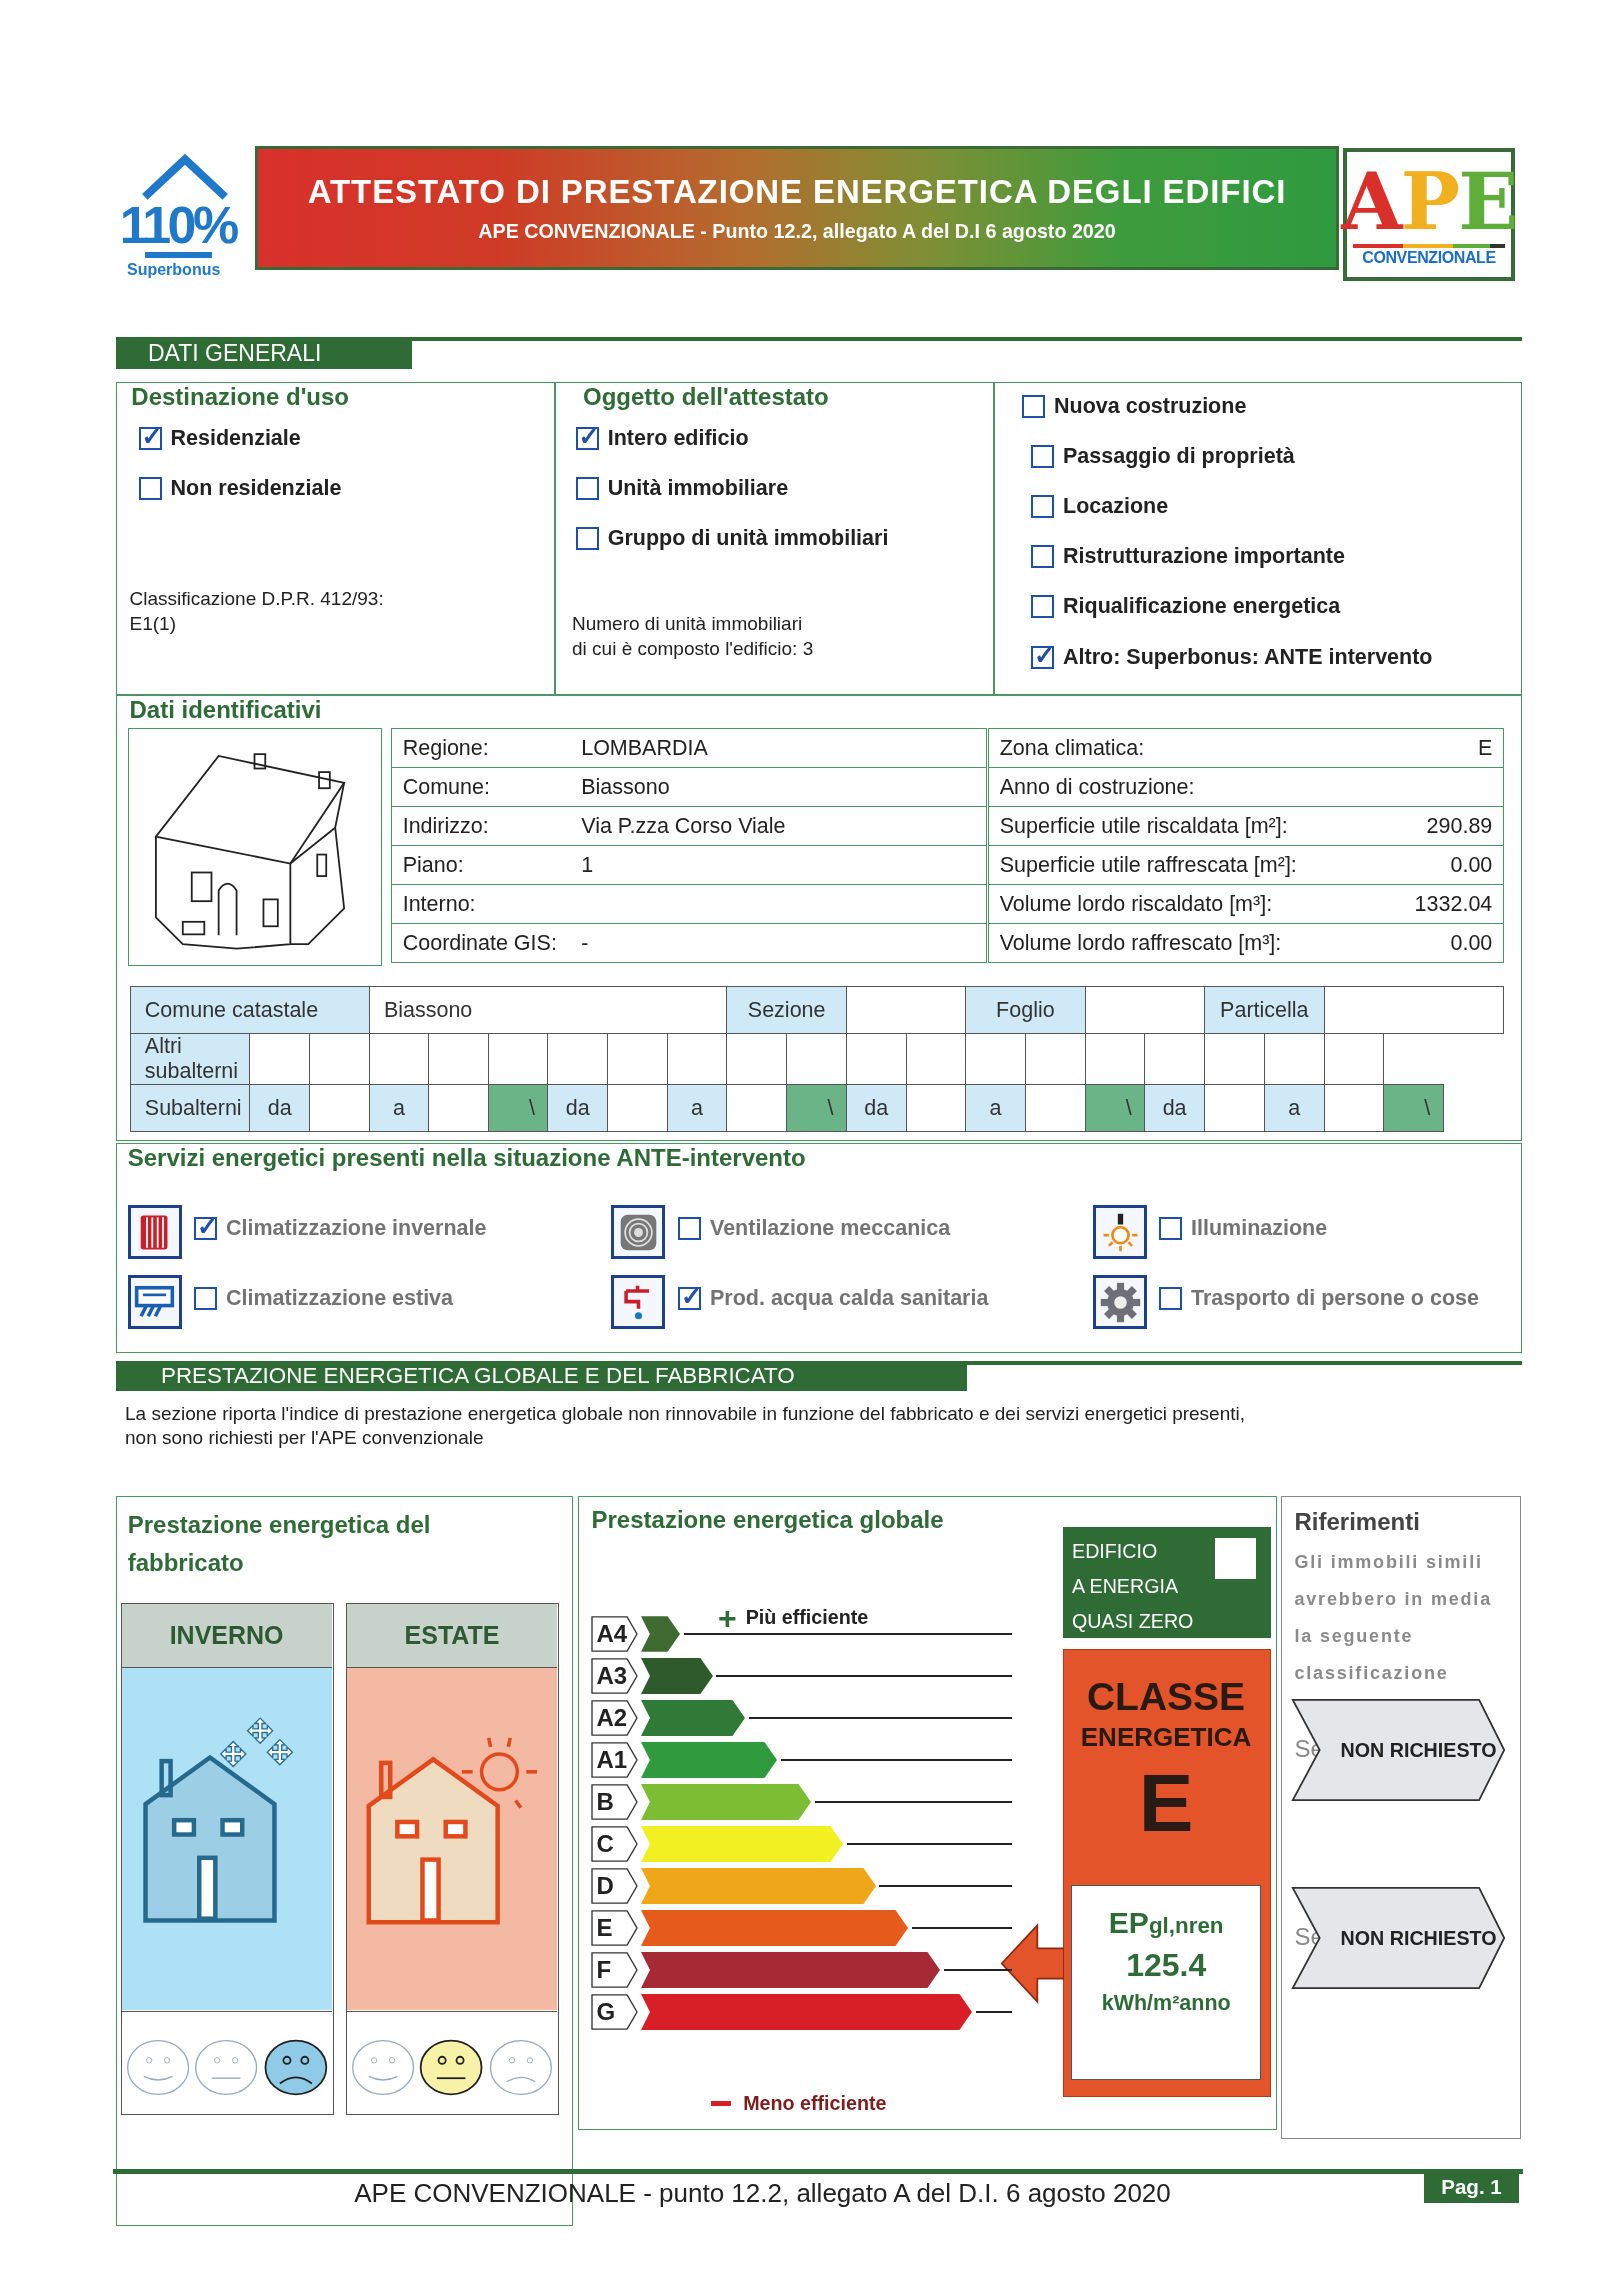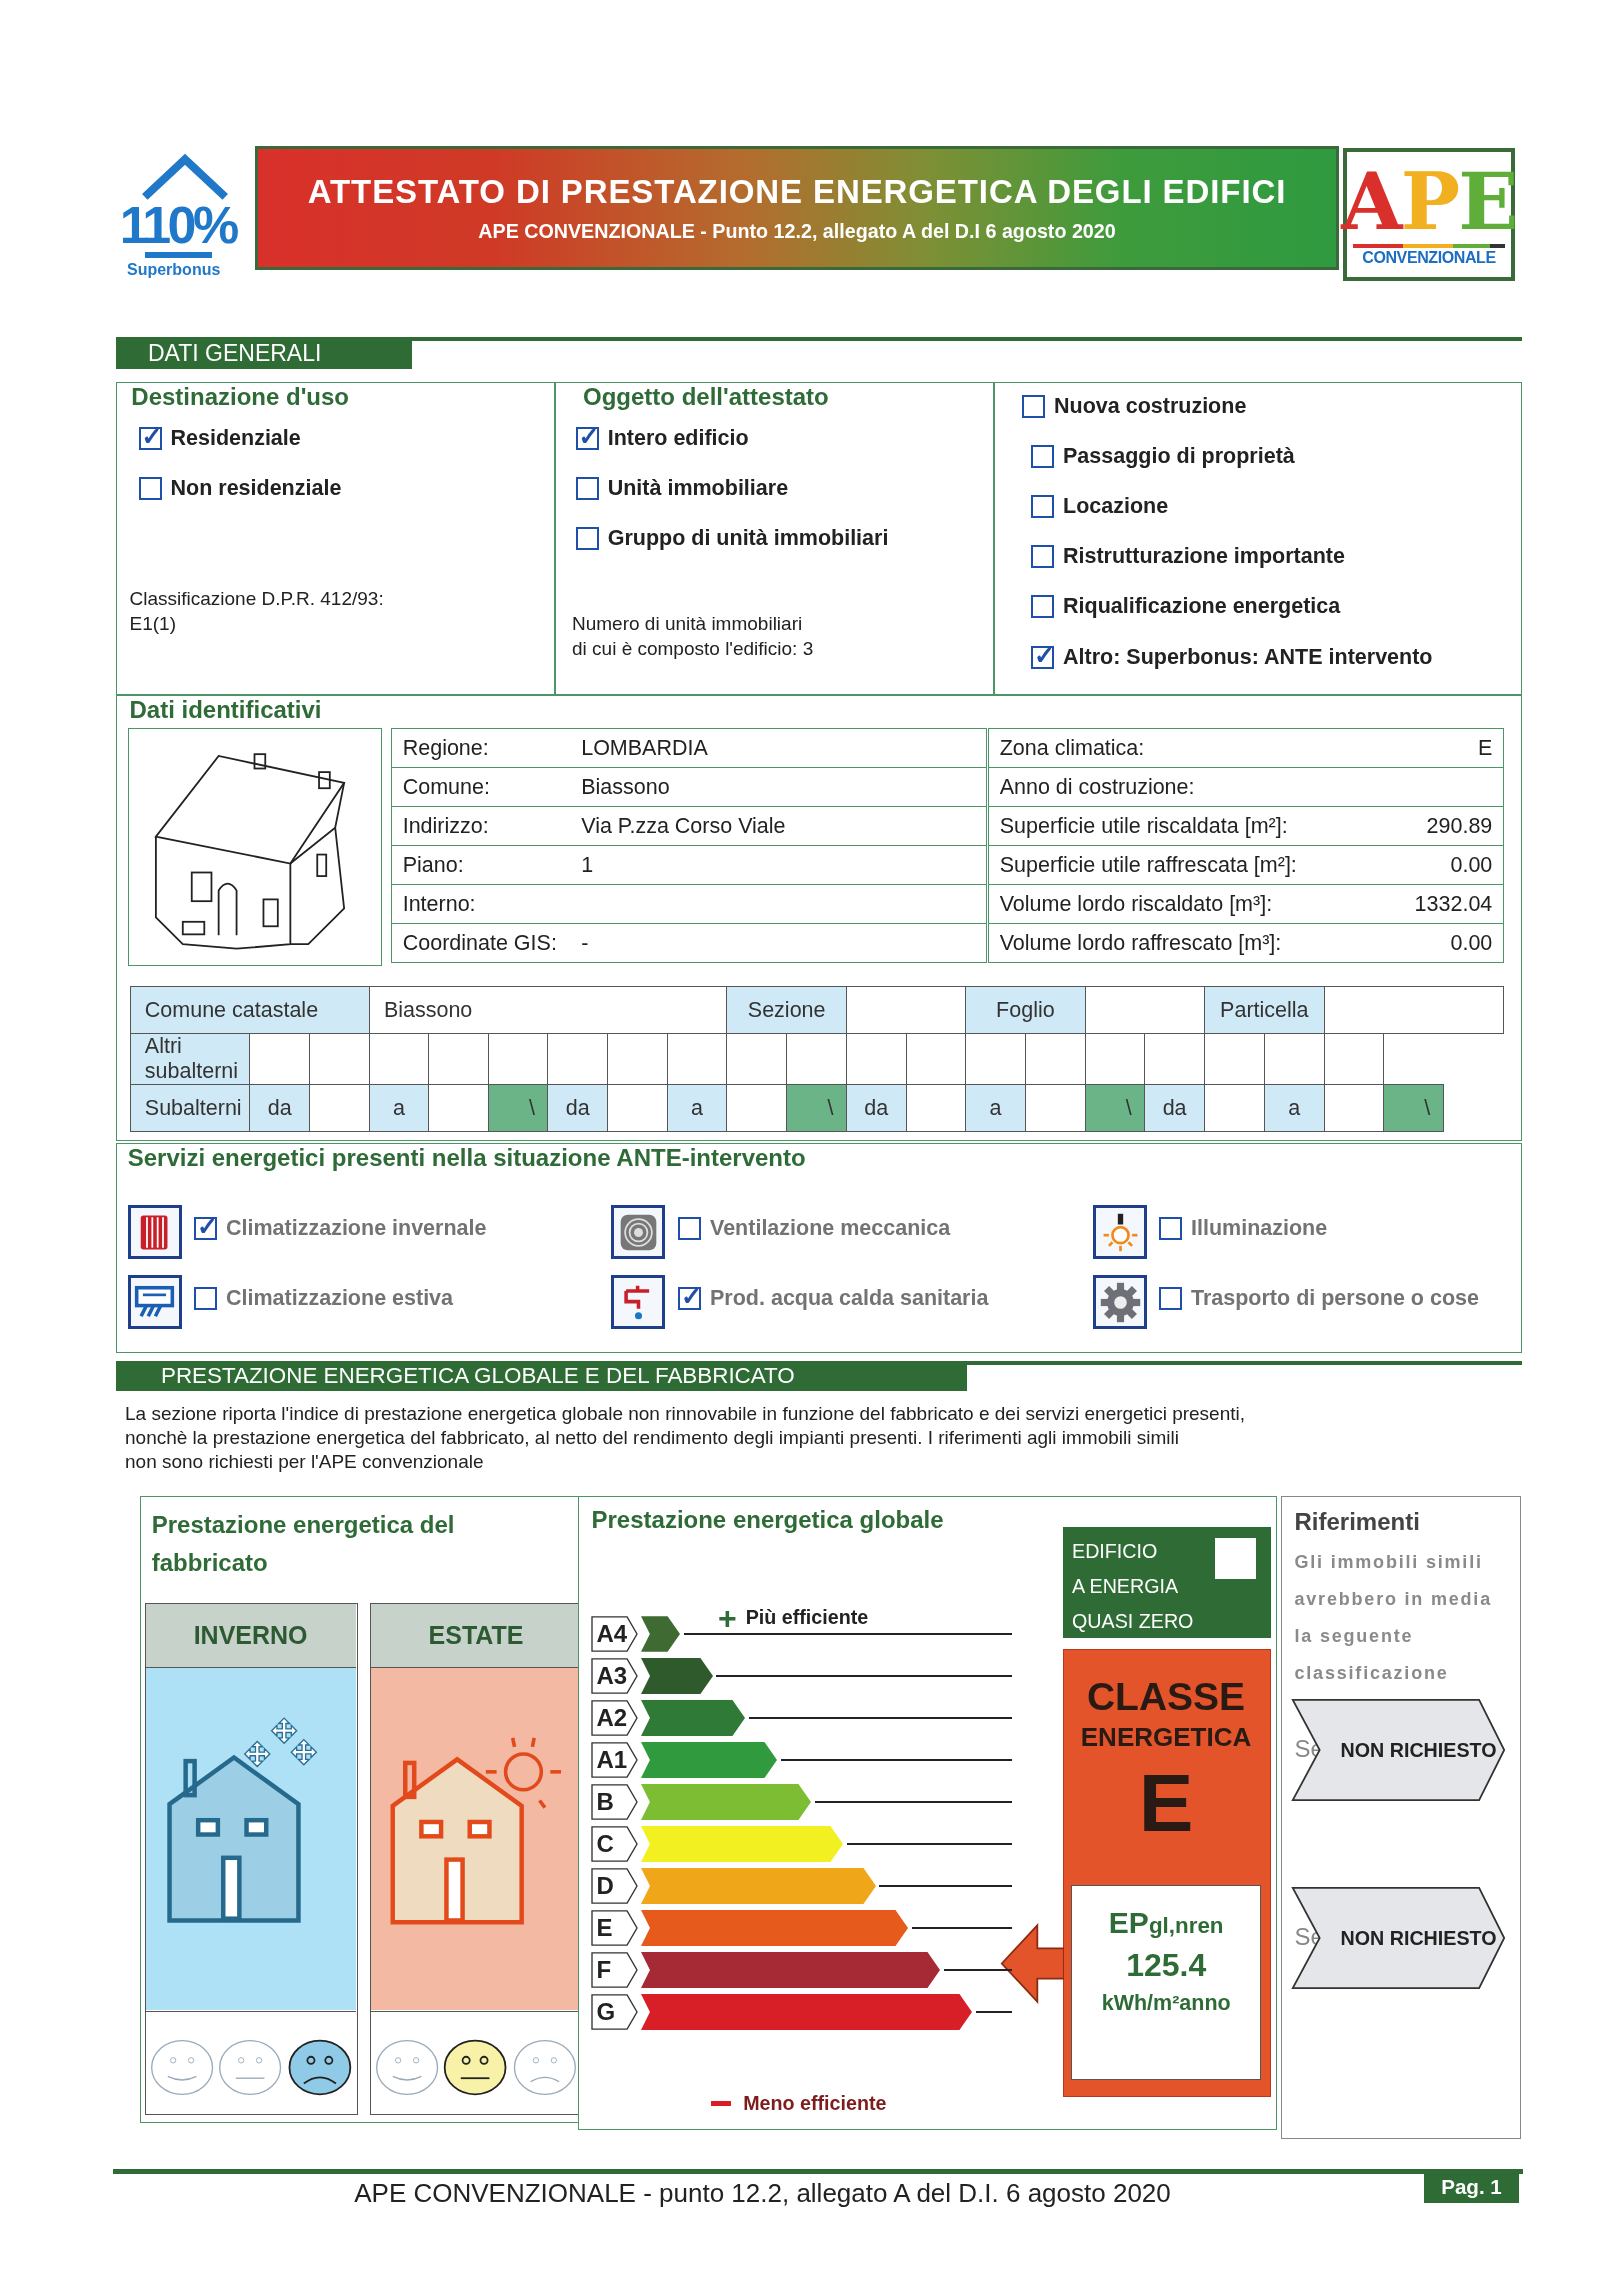--- a/index.html
+++ b/index.html
@@ -374,25 +374,24 @@
   <div class="srv-lbl" style="left:1042px;top:142px;">
       <span class="cb"></span>
       <span>Trasporto di persone o cose</span>
     </div>
 </div>
 
 <div class="abs sec-line" style="left:116px;top:1361px;width:1406px;"></div>
 <div class="abs sec-head" style="left:116px;top:1361px;width:851px;height:30px;font-size:22.4px;padding-left:45px;">PRESTAZIONE ENERGETICA GLOBALE E DEL FABBRICATO</div>
 <div class="abs" style="left:125px;top:1402px;font-size:19px;line-height:24px;color:#222;">
   <div>La sezione riporta l'indice di prestazione energetica globale non rinnovabile in funzione del fabbricato  e  dei  servizi  energetici  presenti,</div>
-  <div>nonchè la prestazione energetica del fabbricato, al netto del rendimento degli impianti presenti. I riferimenti agli immobili simili</div>
   <div>non sono richiesti per l'APE convenzionale</div>
 </div>
 
-<div class="box" style="left:116px;top:1496px;width:457px;height:627px;margin-left:24px;">
+<div class="box" style="left:116px;top:1496px;width:457px;height:730px;">
   <div class="abs box-title" style="left:10.7px;top:9px;line-height:38px;">
     <div>Prestazione energetica del</div>
     <div>fabbricato</div>
   </div>
 
   <div class="abs" style="left:3.6px;top:106px;width:213px;height:512px;border:1.8px solid #555;">
     <div class="abs" style="left:0;top:0;width:210px;height:64px;background:#c6d2ca;display:flex;align-items:center;justify-content:center;font-weight:bold;font-size:25px;color:#2e5a33;border-bottom:1.8px solid #555;">INVERNO</div>
     <div class="abs" style="left:0;top:64px;width:210px;height:342px;background:#aee0f6;">
       <svg width="210" height="342" viewBox="0 0 234 382">
         <g fill="#fff" stroke="#2a6e94" stroke-width="1.5">

